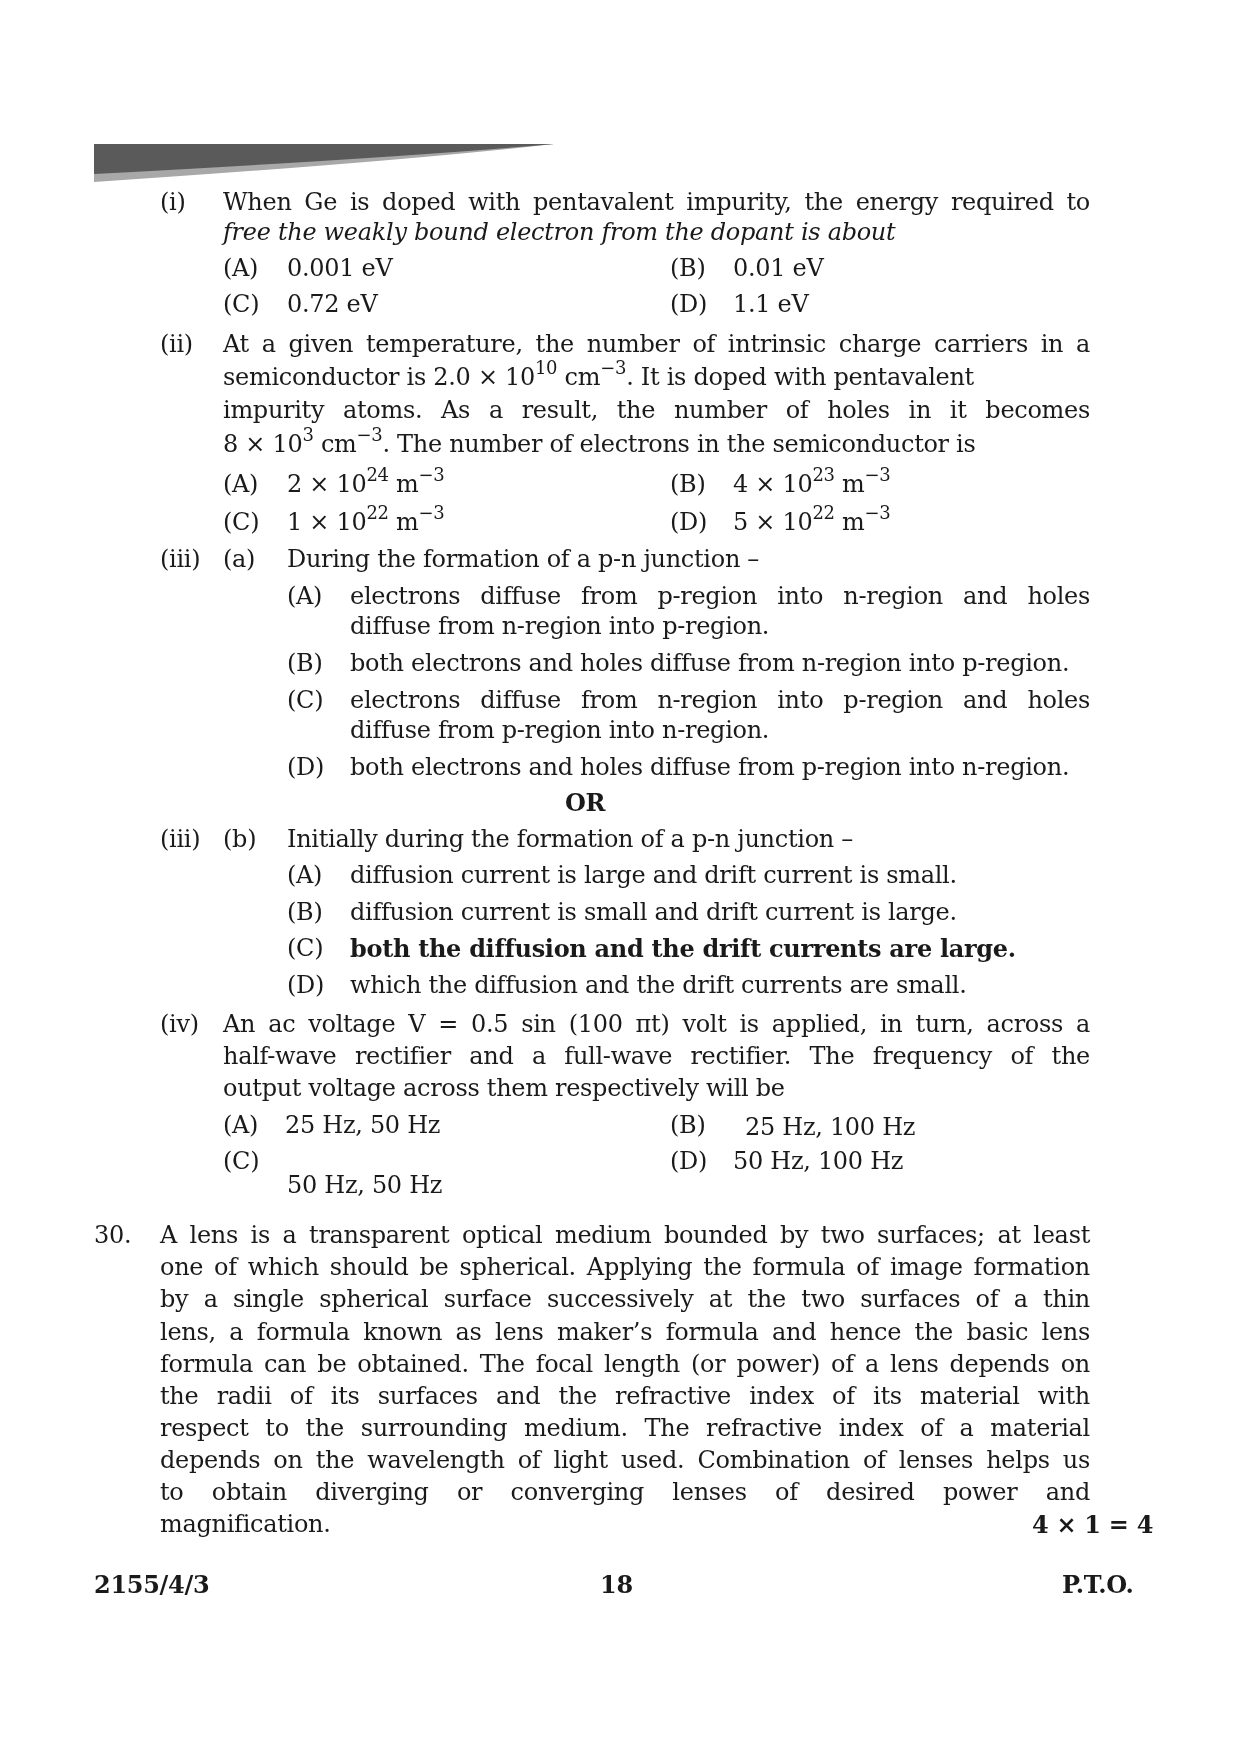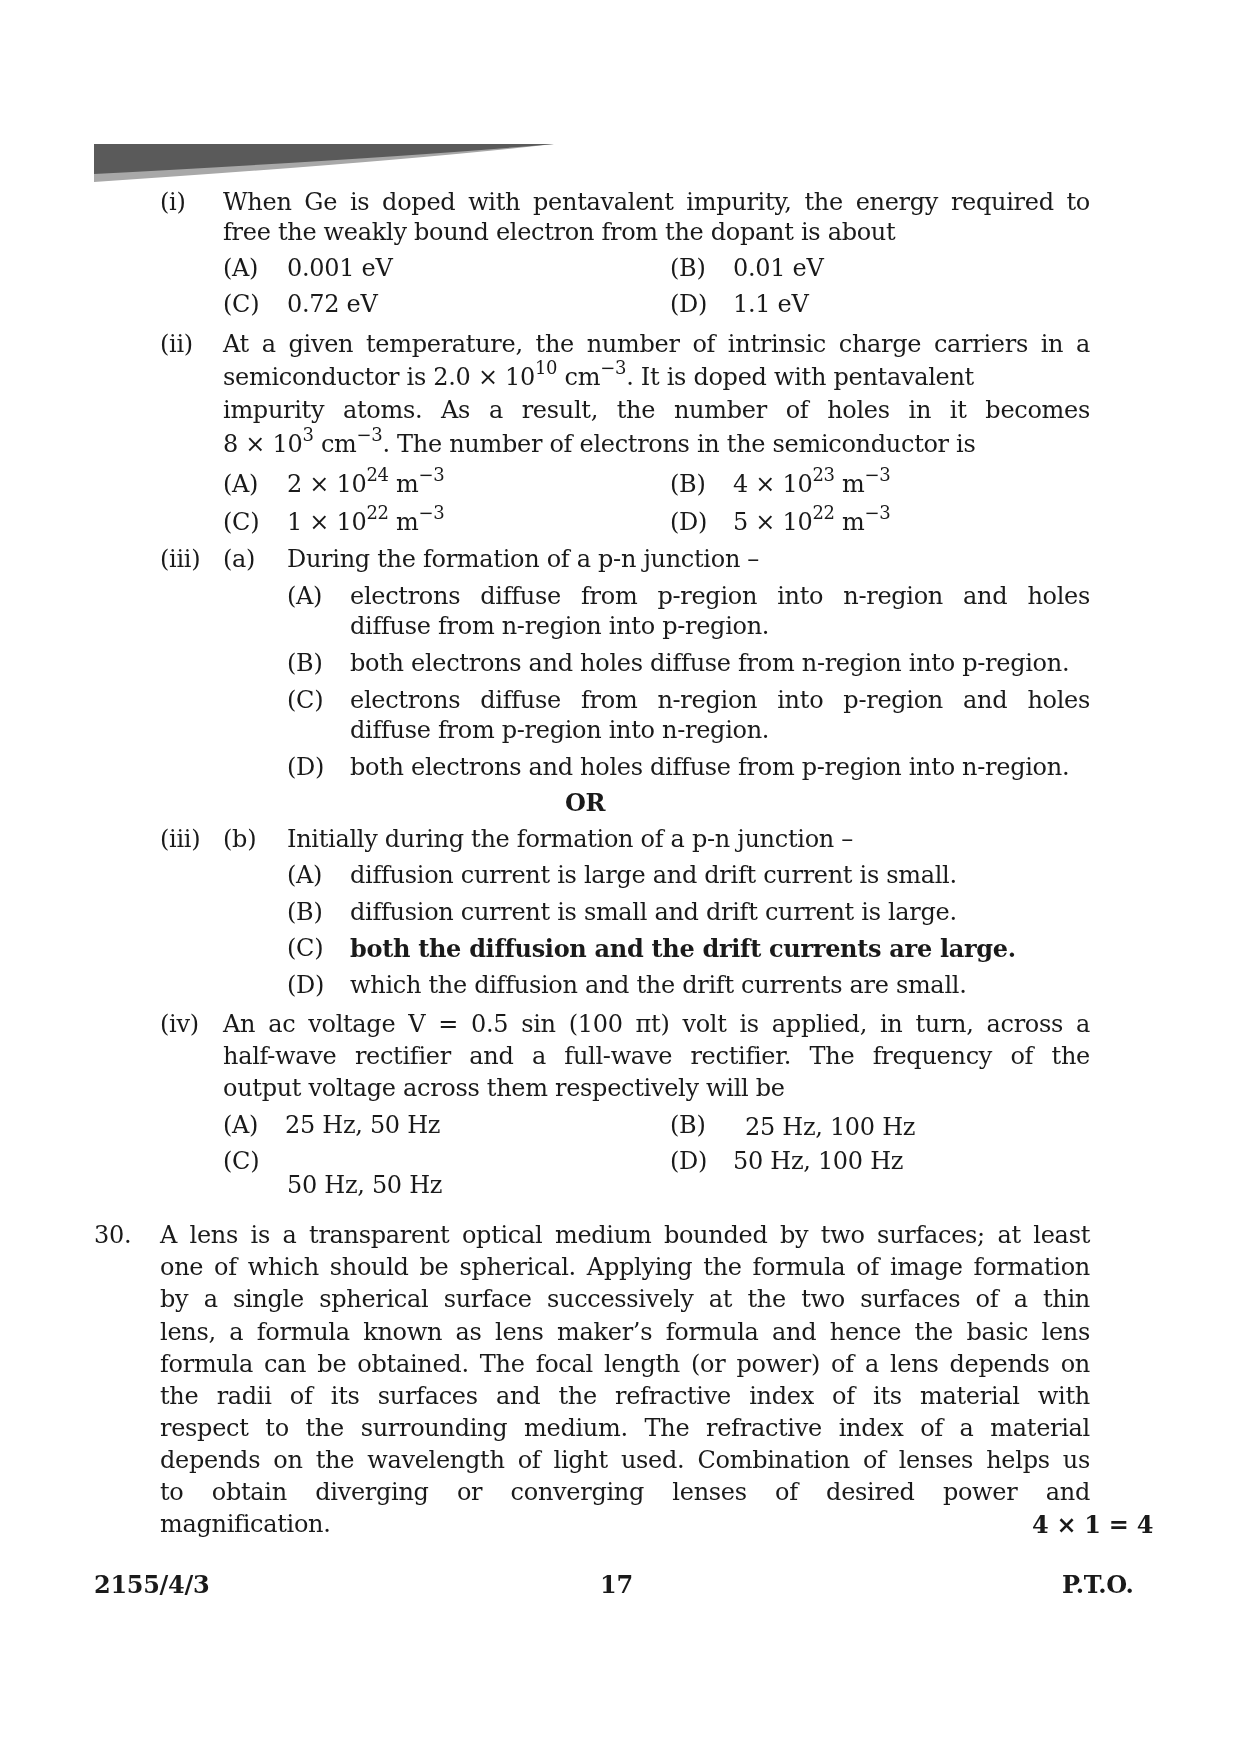--- a/index.html
+++ b/index.html
@@ -21,21 +21,21 @@
 <div class="page">
 
   <svg class="header-bar" viewBox="0 0 460 40" preserveAspectRatio="none">
     <path d="M0,0 L460,0 Q300,18 0,38 Z" fill="#a8a8a8"></path>
     <path d="M0,0 L460,0 Q300,14 0,30 Z" fill="#5a5a5a"></path>
   </svg>
 
   <div>
     <span class="t" style="left:160px;top:188px;">(i)</span>
     <span class="t just" style="left:223px;top:188px;width:867px;">When Ge is doped with pentavalent impurity, the energy required to</span>
-    <span class="t" style="left:223px;top:218px;">free the weakly bound electron from the dopant is about</span>
+    <span class="t" style="left:223px;top:218px;font-style:italic;">free the weakly bound electron from the dopant is about</span>
     <div>
       <span class="t" style="left:223px;top:254px;">(A)</span>
       <span class="t" style="left:287px;top:254px;">0.001 eV</span>
       <span class="t" style="left:670px;top:254px;">(B)</span>
       <span class="t" style="left:733px;top:254px;">0.01 eV</span>
       <span class="t" style="left:223px;top:290px;">(C)</span>
       <span class="t" style="left:287px;top:290px;">0.72 eV</span>
       <span class="t" style="left:670px;top:290px;">(D)</span>
       <span class="t" style="left:733px;top:290px;">1.1 eV</span>
     </div>
@@ -124,17 +124,17 @@
     <span class="t just" style="left:160px;top:1382px;width:930px;">the radii of its surfaces and the refractive index of its material with</span>
     <span class="t just" style="left:160px;top:1414px;width:930px;">respect to the surrounding medium. The refractive index of a material</span>
     <span class="t just" style="left:160px;top:1446px;width:930px;">depends on the wavelength of light used. Combination of lenses helps us</span>
     <span class="t just" style="left:160px;top:1478px;width:930px;">to obtain diverging or converging lenses of desired power and</span>
     <span class="t" style="left:160px;top:1510px;">magnification.</span>
     <span class="t bold" style="left:1032px;top:1510px;">4 × 1 = 4</span>
   </div>
 
   <div>
     <span class="t bold" style="left:94px;top:1570px;">2155/4/3</span>
-    <span class="t bold" style="left:600px;top:1570px;">17</span>
+    <span class="t bold" style="left:600px;top:1570px;">18</span>
     <span class="t bold" style="left:1062px;top:1570px;">P.T.O.</span>
   </div>
 
 </div>
 
 </body></html>

